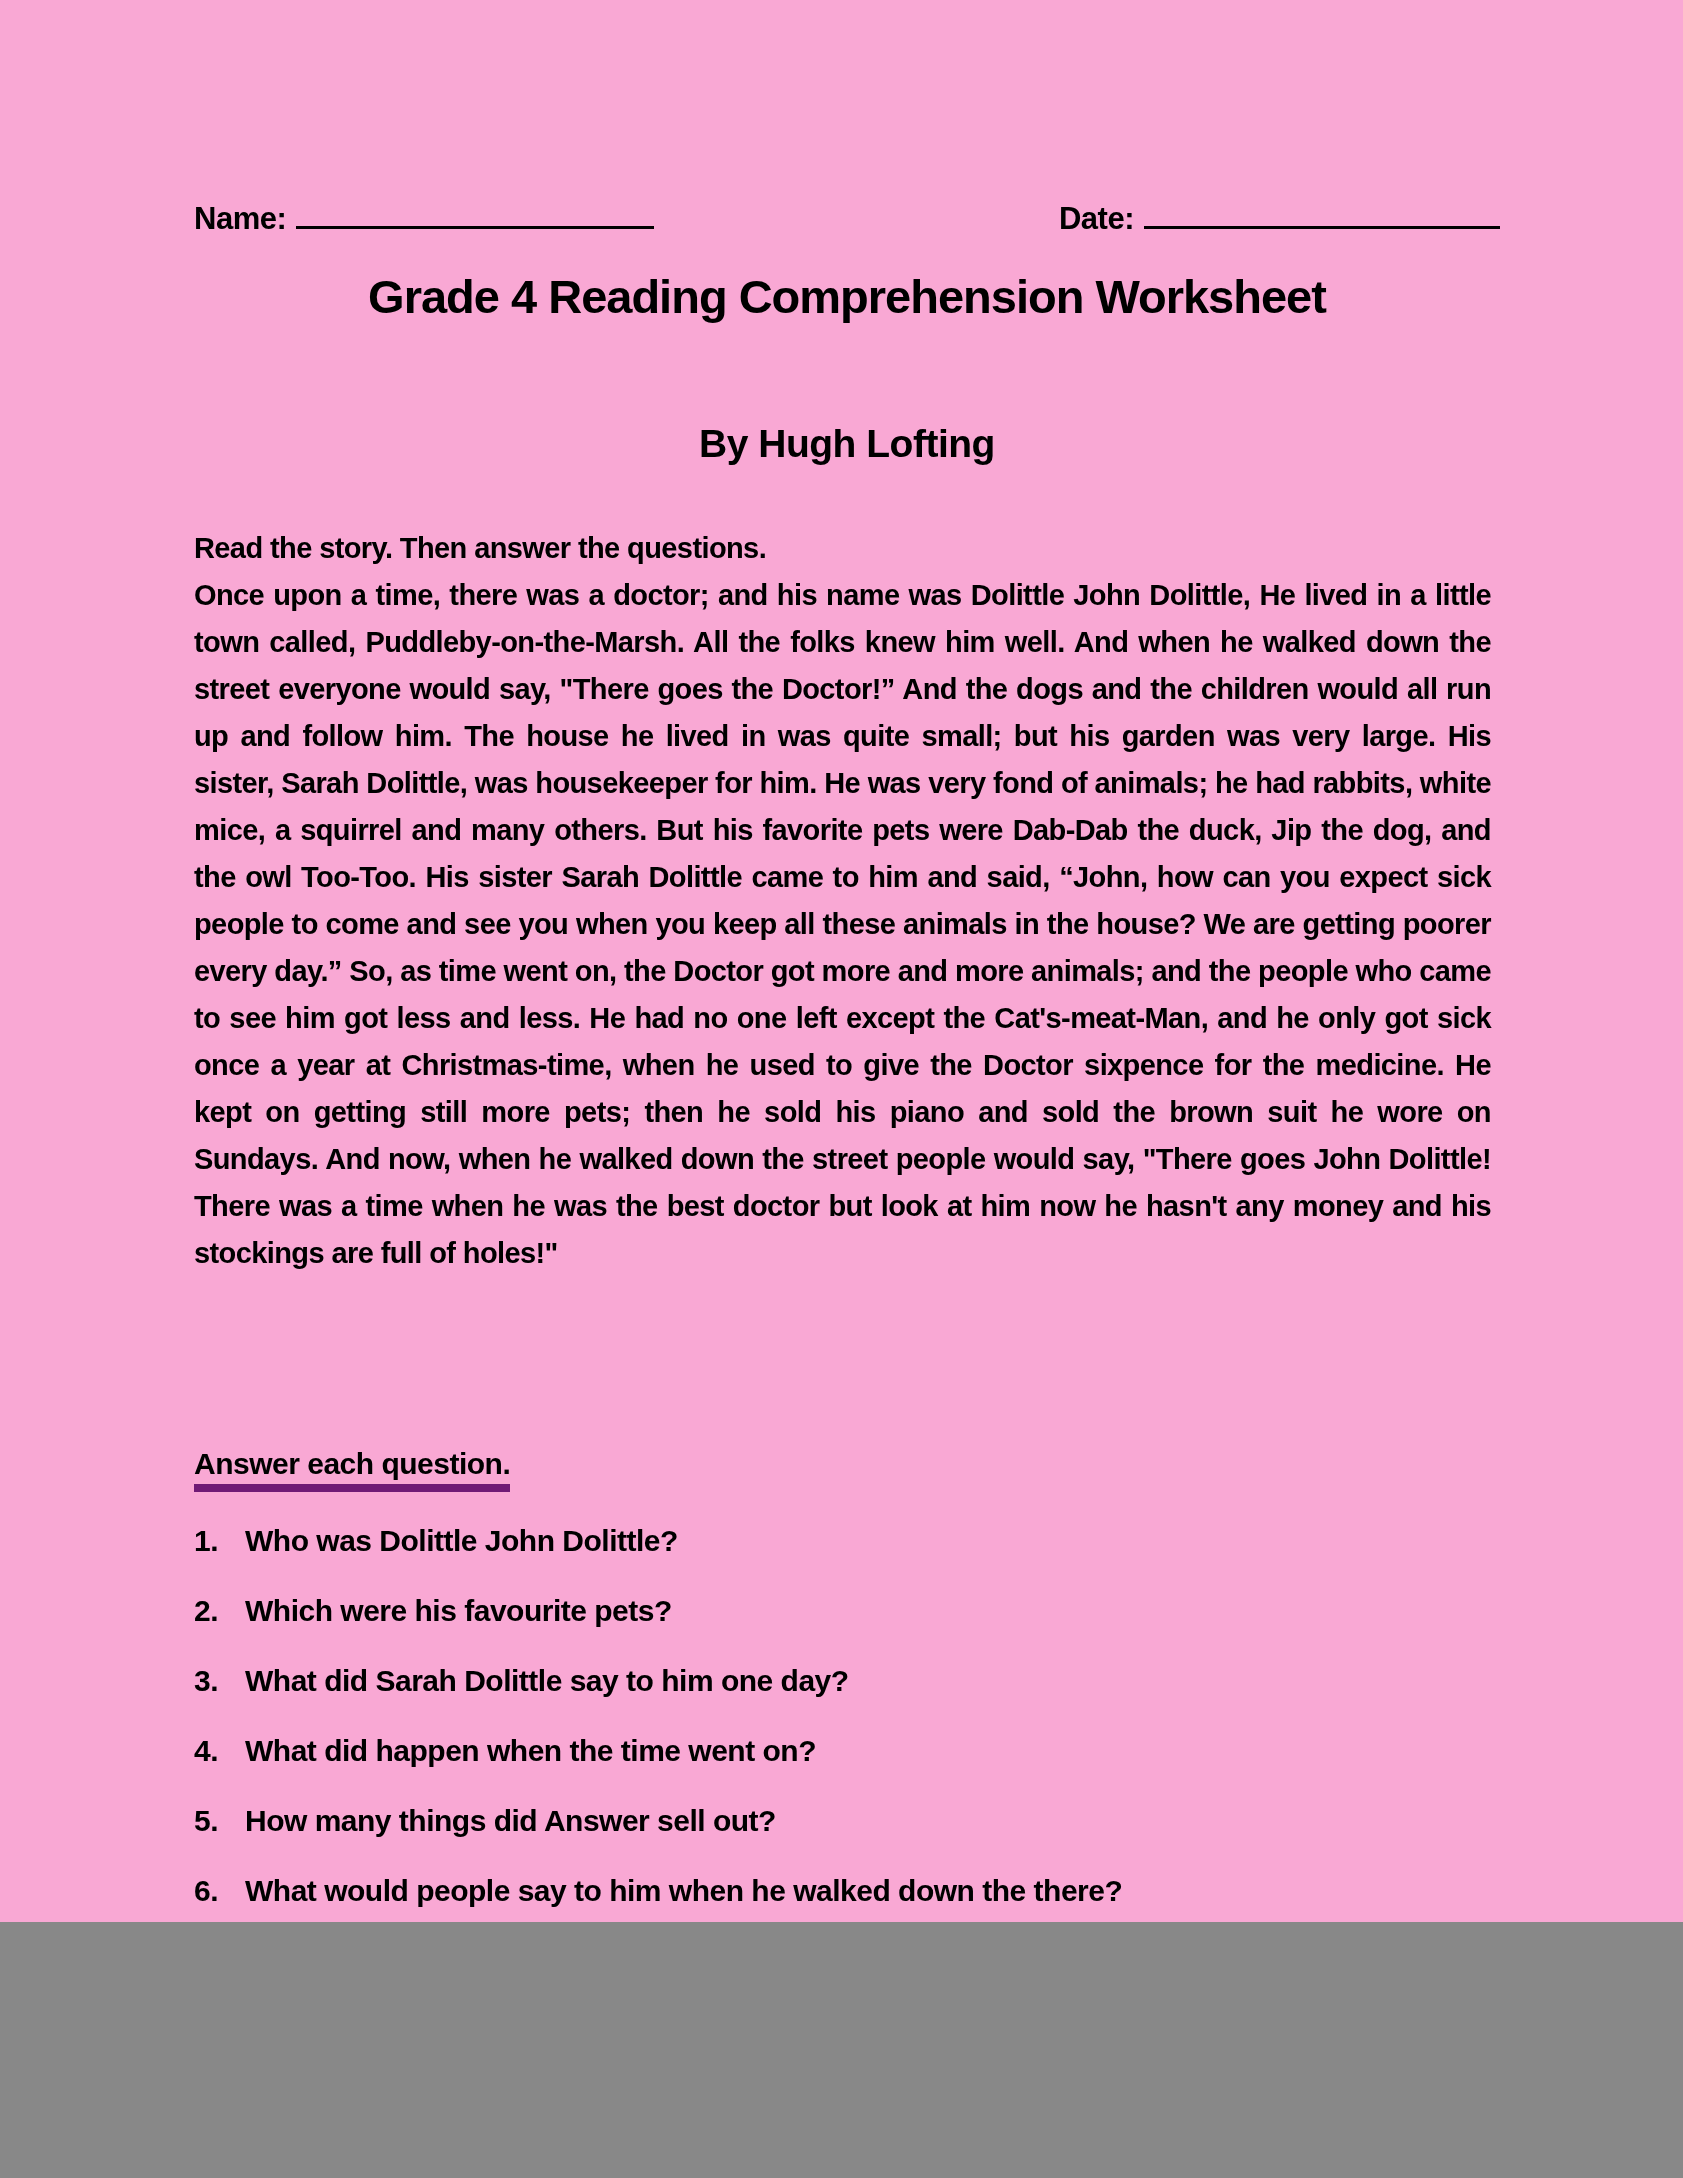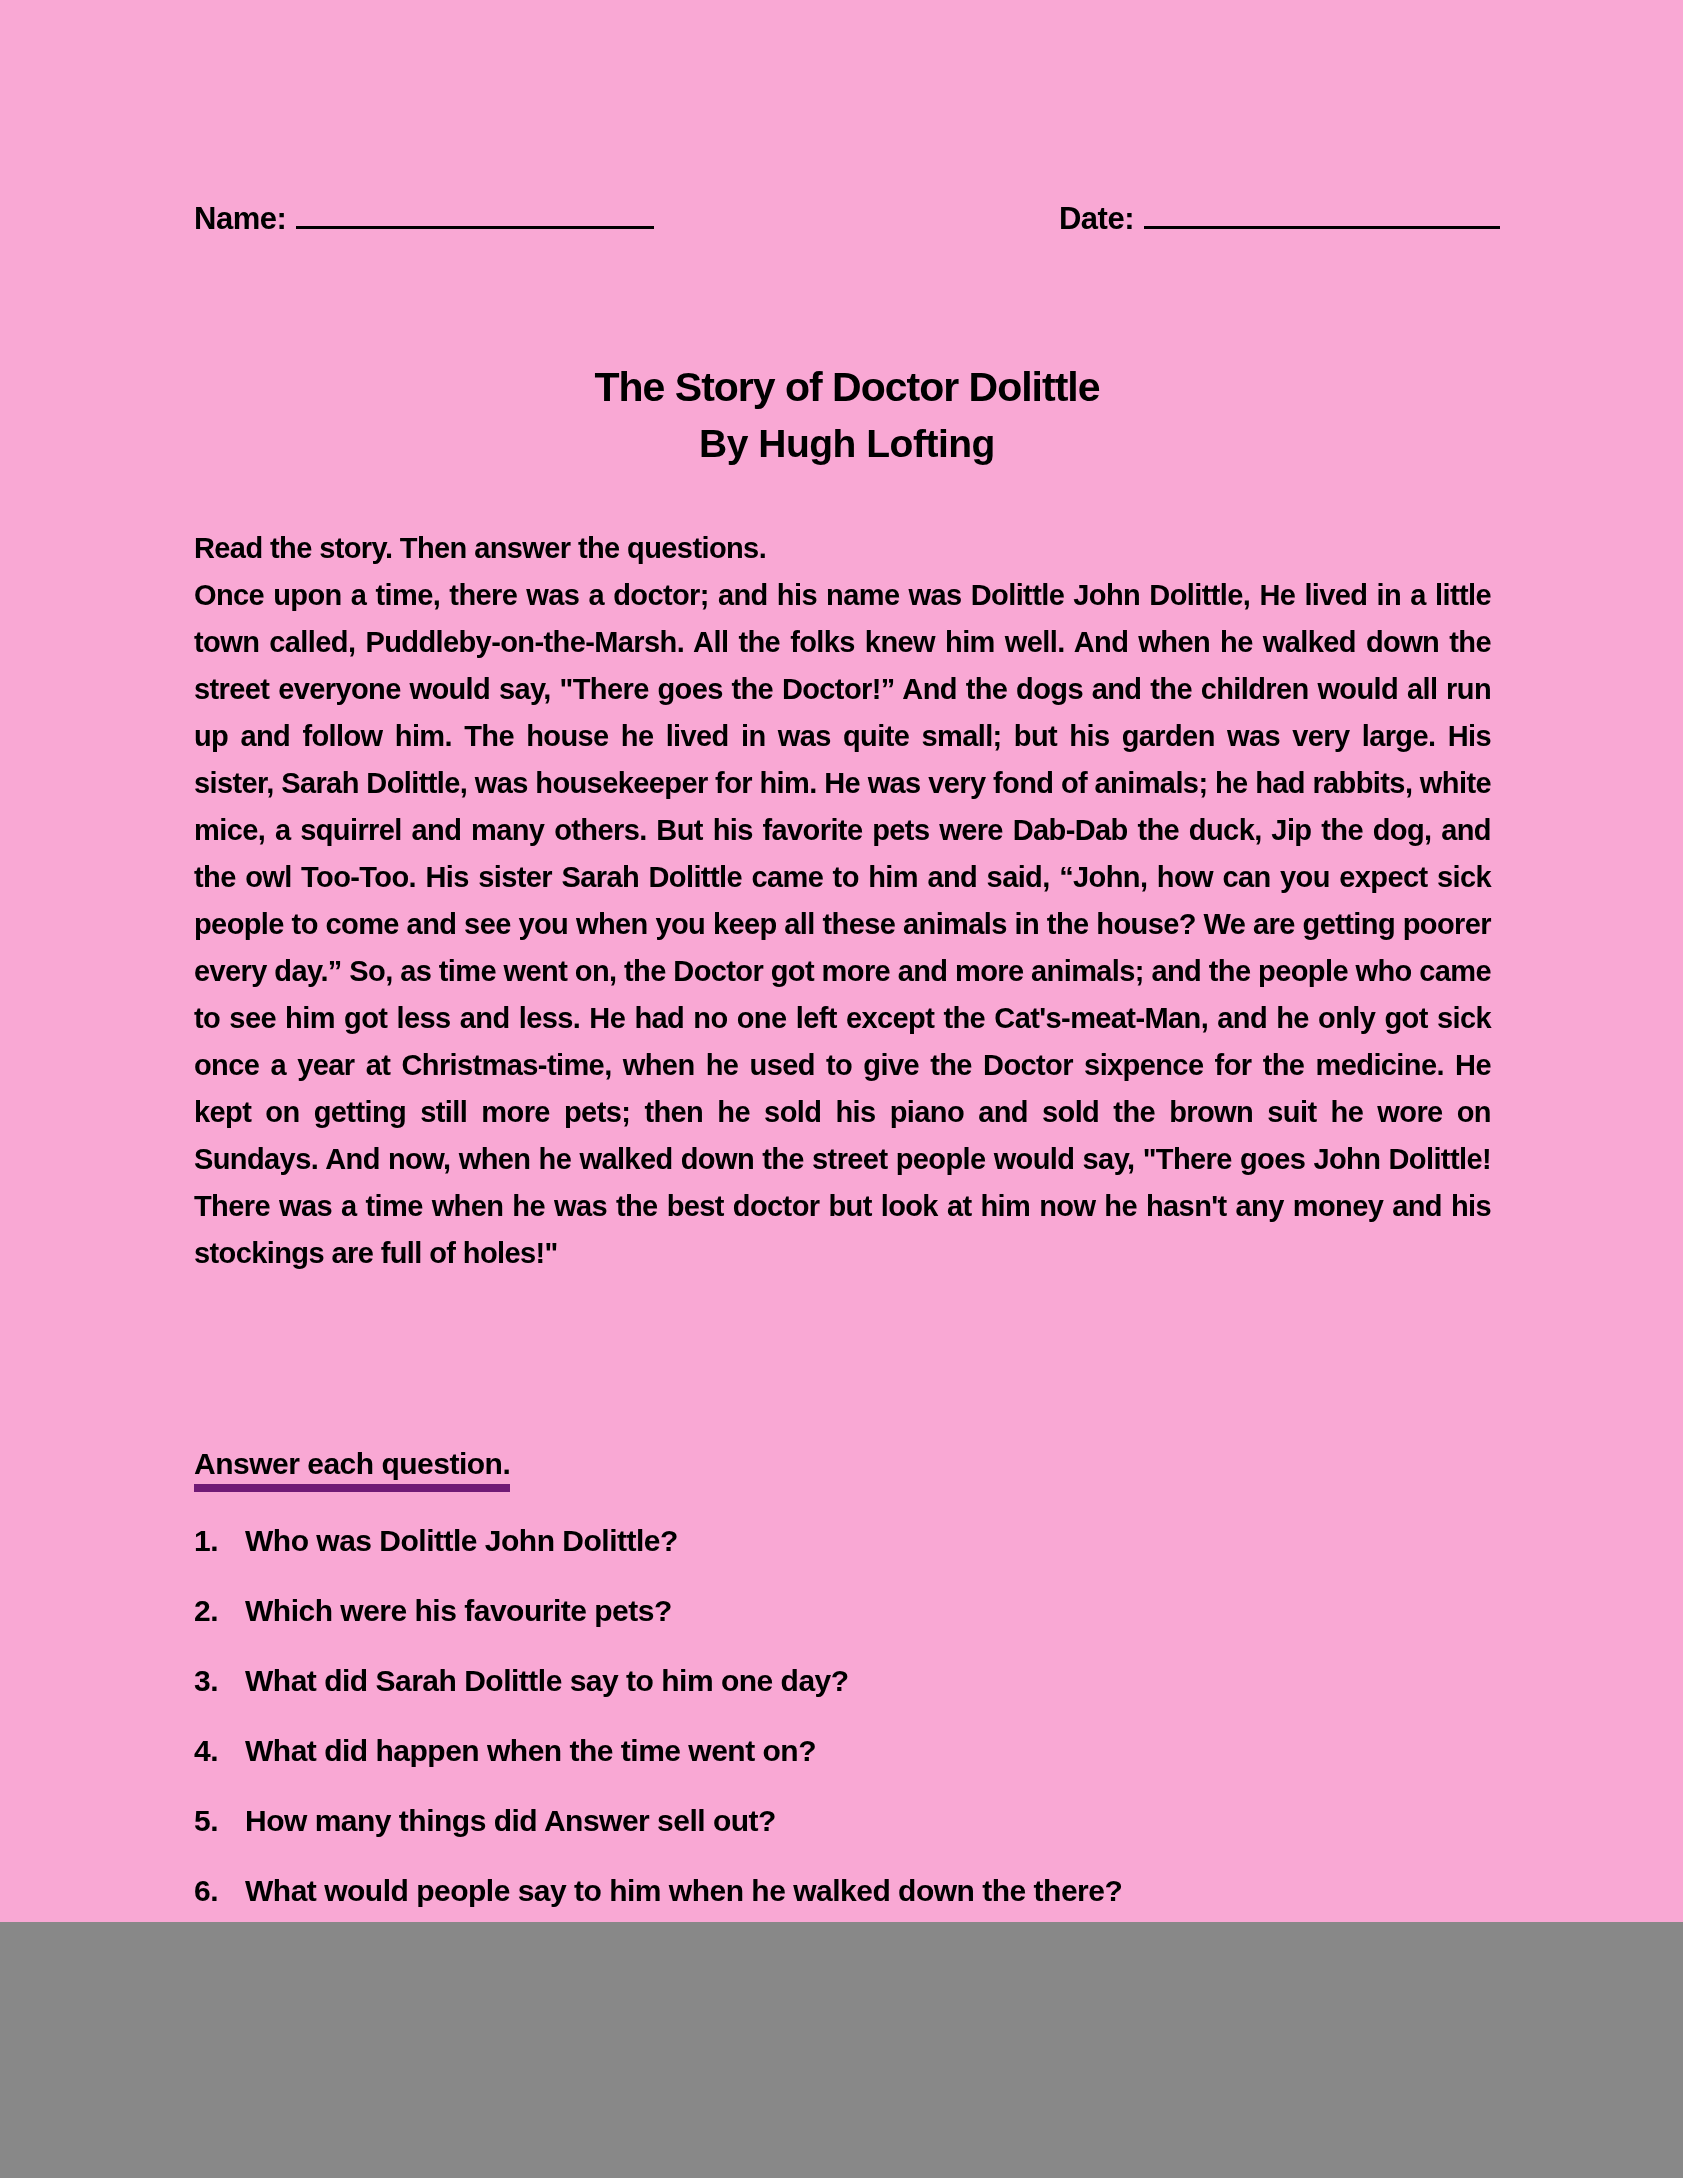--- a/index.html
+++ b/index.html
@@ -128,22 +128,22 @@
     <div class="field-group">
       <span>Name:</span>
       <span class="blank-line name-line"></span>
     </div>
     <div class="field-group">
       <span>Date:</span>
       <span class="blank-line date-line"></span>
     </div>
   </div>
 
+  <div class="doc-title">Grade 4 Reading Comprehension Worksheet</div>
 
-  <div class="story-title">The Story of Doctor Dolittle</div>
 
   <div class="byline">By Hugh Lofting</div>
 
   <div class="body-block">
     <div class="instructions">Read the story. Then answer the questions.</div>
     <div class="story-paragraph">Once upon a time, there was a doctor; and his name was Dolittle John Dolittle, He lived in a little town called, Puddleby-on-the-Marsh. All the folks knew him well. And when he walked down the street everyone would say, "There goes the Doctor!” And the dogs and the children would all run up and follow him. The house he lived in was quite small; but his garden was very large. His sister, Sarah Dolittle, was housekeeper for him. He was very fond of animals; he had rabbits, white mice, a squirrel and many others. But his favorite pets were Dab-Dab the duck, Jip the dog, and the owl Too-Too. His sister Sarah Dolittle came to him and said, “John, how can you expect sick people to come and see you when you keep all these animals in the house? We are getting poorer every day.” So, as time went on, the Doctor got more and more animals; and the people who came to see him got less and less. He had no one left except the Cat's-meat-Man, and he only got sick once a year at Christmas-time, when he used to give the Doctor sixpence for the medicine. He kept on getting still more pets; then he sold his piano and sold the brown suit he wore on Sundays. And now, when he walked down the street people would say, "There goes John Dolittle! There was a time when he was the best doctor but look at him now he hasn't any money and his stockings are full of holes!"</div>
   </div>
 
   <div class="questions-block">
     <div>

